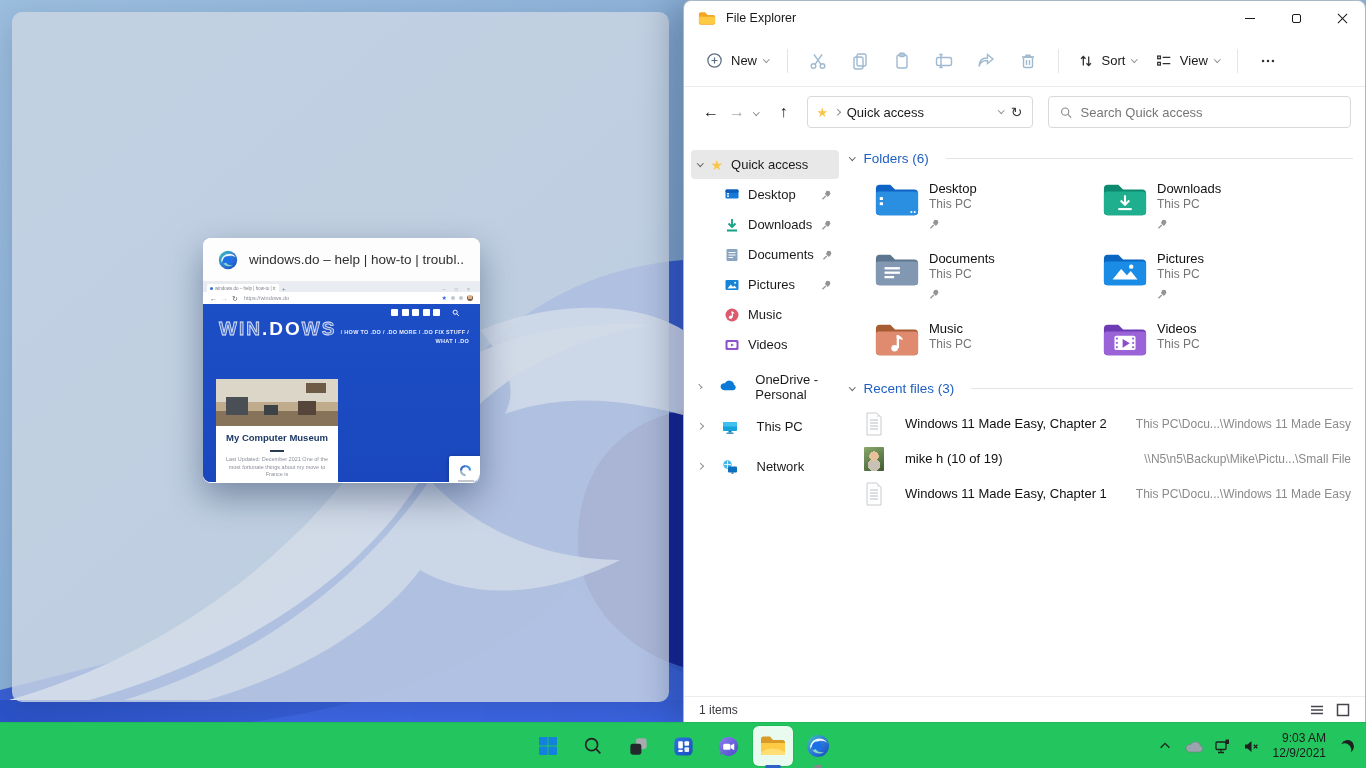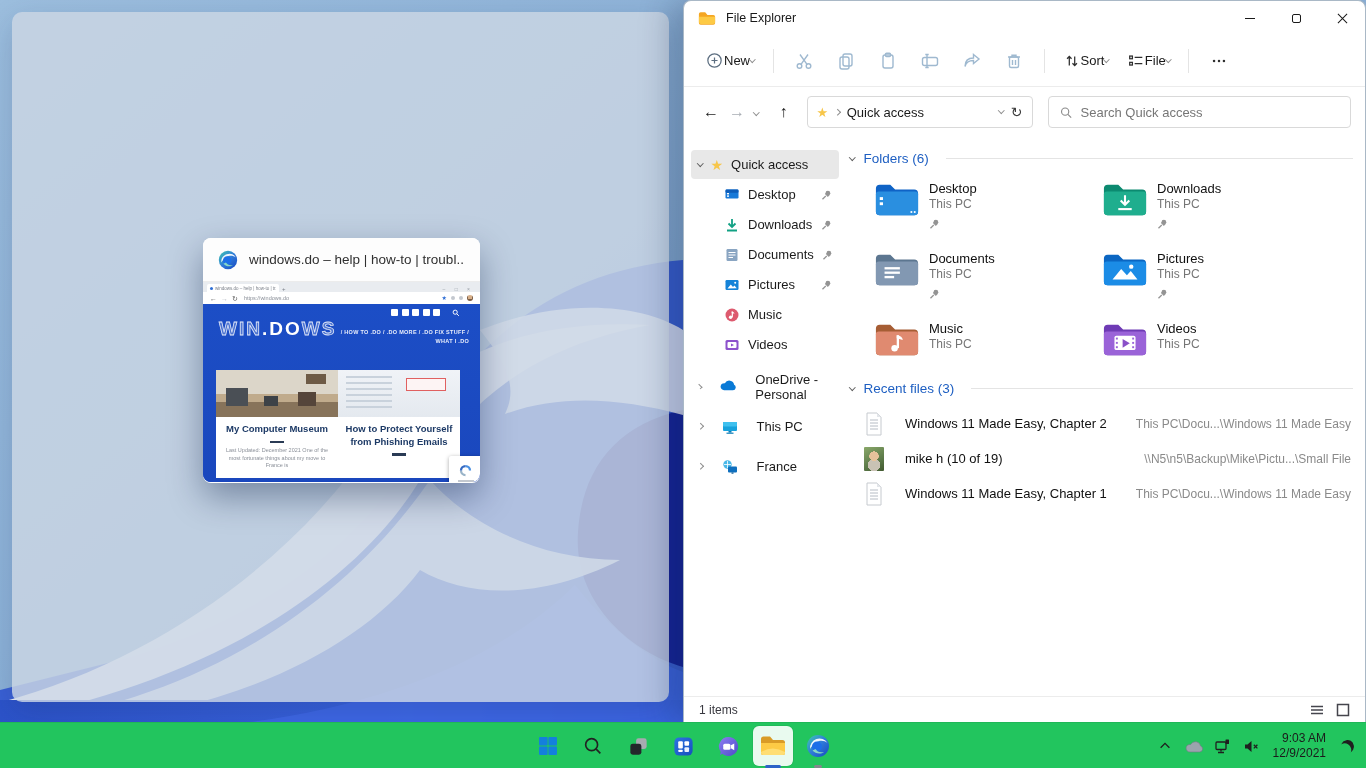--- a/index.html
+++ b/index.html
@@ -37,21 +37,21 @@
   .m-avatar { width:6px; height:6px; border-radius:50%; background:radial-gradient(circle at 50% 35%,#d8b08a 0 45%,#7a5b42 46%); }
   .mini-content { position:relative; height:178px; background:linear-gradient(180deg,#1c4ec6,#1a47bd); }
   .m-social { position:absolute; right:40px; top:5px; display:flex; gap:3.5px; }
   .m-sq { width:7px; height:7px; background:#fff; border-radius:1px; }
   .m-search { position:absolute; right:20px; top:5px; }
   .m-logo { position:absolute; left:16px; top:14px; font-weight:bold; font-size:19px; letter-spacing:2px; white-space:nowrap; }
   .m-logo .outline { color:rgba(255,255,255,.22); -webkit-text-stroke:.8px rgba(255,255,255,.85); }
   .m-logo .solid { color:#fff; }
   .m-nav { position:absolute; right:11px; top:24px; text-align:right; font-size:5.5px; font-weight:bold;
     color:#e9eefb; line-height:9px; letter-spacing:.3px; }
-  .m-cards { position:absolute; left:13px; top:66px; display:flex; }
+  .m-cards { position:absolute; left:13px; top:75px; display:flex; gap:9px; }
   .m-card { width:122px; height:108px; background:#fff; overflow:hidden; }
   .card-img { position:relative; height:47px; }
   .img-museum { background:linear-gradient(180deg,#dcd6c9 0 50%,#c0ab8c 50% 68%,#87735a 68%); }
   .img-museum::before { content:""; position:absolute; left:10px; top:18px; width:22px; height:18px;
     background:#4a4f55; box-shadow:34px 4px 0 -4px #3d4247, 70px 2px 0 -2px #55453a; }
   .img-museum::after { content:""; position:absolute; right:12px; top:4px; width:20px; height:10px; background:#6e5b46; }
   .img-phish { background:linear-gradient(180deg,#f0f3f7,#e4e9ef); }
   .img-phish::before { content:""; position:absolute; left:8px; top:6px; width:46px; height:34px;
     background:repeating-linear-gradient(180deg,#c9d2dc 0 2px,transparent 2px 6px); }
   .img-phish::after { content:""; position:absolute; right:14px; top:8px; width:38px; height:11px;
@@ -68,21 +68,21 @@
     border:1px solid #a9b8c6; border-bottom:none; border-radius:8px 8px 0 0;
     box-shadow:-12px 0 32px rgba(10,30,60,.28); display:flex; flex-direction:column; }
   .fe-titlebar { height:34px; flex:none; display:flex; align-items:center; gap:10px; padding-left:14px; }
   .fe-title { font-size:12.5px; color:#1a1a1a; }
   .fe-controls { margin-left:auto; display:flex; height:100%; }
   .ctrl { width:46px; height:100%; display:flex; align-items:center; justify-content:center; }
   .glyph-min { width:10px; border-top:1px solid #1a1a1a; }
   .glyph-max { width:9px; height:9px; border:1px solid #1a1a1a; border-radius:2px; }
 
   .fe-toolbar { height:52px; flex:none; display:flex; align-items:center; padding:0 12px; border-bottom:1px solid #ececec; }
-  .tb-btn { display:flex; align-items:center; padding:7px 9px; border-radius:4px; font-size:13px; color:#191919; }
+  .tb-btn { display:flex; align-items:center; gap:7px; padding:7px 9px; border-radius:4px; font-size:13px; color:#191919; }
   .tb-ico { width:38px; height:34px; display:flex; align-items:center; justify-content:center; margin:0 2px; }
   .tb-sep { width:1px; height:24px; background:#e4e4e4; margin:0 9px; }
   .chev { display:inline-block; width:6px; height:6px; border-right:1.3px solid #5f5f5f; border-bottom:1.3px solid #5f5f5f;
     transform:rotate(45deg); margin-top:-3px; }
   .chev.r { transform:rotate(-45deg); margin-top:0; }
   .chev.sm { width:4.5px; height:4.5px; }
   .chev.gray { border-color:#8f8f8f; }
 
   .fe-nav { height:50px; flex:none; display:flex; align-items:center; padding:0 14px; }
   .nav-ar { width:26px; text-align:center; font-size:16px; color:#1c1c1c; }
@@ -244,25 +244,20 @@
           <div>/  HOW TO .DO  /  .DO MORE  /  .DO FIX STUFF  /</div>
           <div>WHAT I .DO</div>
         </div>
         <div class="m-cards">
           <div class="m-card">
             <div class="card-img img-museum"></div>
             <div class="card-title">My Computer Museum</div>
             <div class="card-dash"></div>
             <div class="card-excerpt">Last Updated: December 2021 One of the most fortunate things about my move to France is</div>
           </div>
-          <div class="m-card">
-            <div class="card-img img-phish"></div>
-            <div class="card-title">How to Protect Yourself from Phishing Emails</div>
-            <div class="card-dash"></div>
-          </div>
         </div>
         <div class="m-recaptcha">
           <svg width="15" height="15" viewBox="0 0 16 16">
             <path d="M8 2 a6 6 0 0 1 6 6 h-2.4 a3.6 3.6 0 0 0-3.6-3.6 z" fill="#4a90e2"></path>
             <path d="M8 14 a6 6 0 0 1-6-6 h2.4 a3.6 3.6 0 0 0 3.6 3.6 z" fill="#9ab4c8"></path>
             <path d="M2 8 a6 6 0 0 1 6-6 v2.4 a3.6 3.6 0 0 0-3.6 3.6 z" fill="#356ac3"></path>
           </svg>
           <span class="rc-line"></span>
         </div>
       </div>
@@ -346,21 +341,21 @@
         </svg>
         <span>Sort</span>
         <span class="chev sm gray"></span>
       </div>
       <div class="tb-btn">
         <svg width="18" height="18" viewBox="0 0 20 20" fill="none" stroke="#2f2f2f" stroke-width="1.4">
           <rect x="3" y="4.5" width="3" height="3"></rect>
             <rect x="3" y="11.5" width="3" height="3"></rect>
           <path d="M8.5 6 h8.5 M8.5 13 h8.5"></path>
         </svg>
-        <span>File</span>
+        <span>View</span>
         <span class="chev sm gray"></span>
       </div>
       <span class="tb-sep"></span>
       <div class="tb-ico">
         <svg width="18" height="18" viewBox="0 0 20 20">
           <circle cx="4.5" cy="10" r="1.4" fill="#2f2f2f"></circle>
             <circle cx="10" cy="10" r="1.4" fill="#2f2f2f"></circle>
             <circle cx="15.5" cy="10" r="1.4" fill="#2f2f2f"></circle>
         </svg>
       </div>
@@ -506,21 +501,21 @@
           <div class="sb-row">
             <span class="chev sm r gray"></span>
             <span class="sb-ic">
                 <svg width="16" height="16" viewBox="0 0 16 16">
               <circle cx="5.5" cy="5.5" r="4.2" fill="#49b8e8"></circle>
               <path d="M2 5.5 h7 M5.5 2 v7" stroke="#fff" stroke-width=".8"></path>
               <rect x="6" y="7.5" width="9" height="6" rx="1" fill="#0e6fbe"></rect>
               <rect x="9.5" y="13.5" width="2" height="1.2" fill="#0a578f"></rect>
             </svg>
               </span>
-            <span>France</span>
+            <span>Network</span>
           </div>
         </div>
       </div>
 
       <div class="content">
         <div class="section-hdr">
           <span class="chev sm"></span>
           <span>Folders (6)</span>
           <span class="rule"></span>
         </div>

